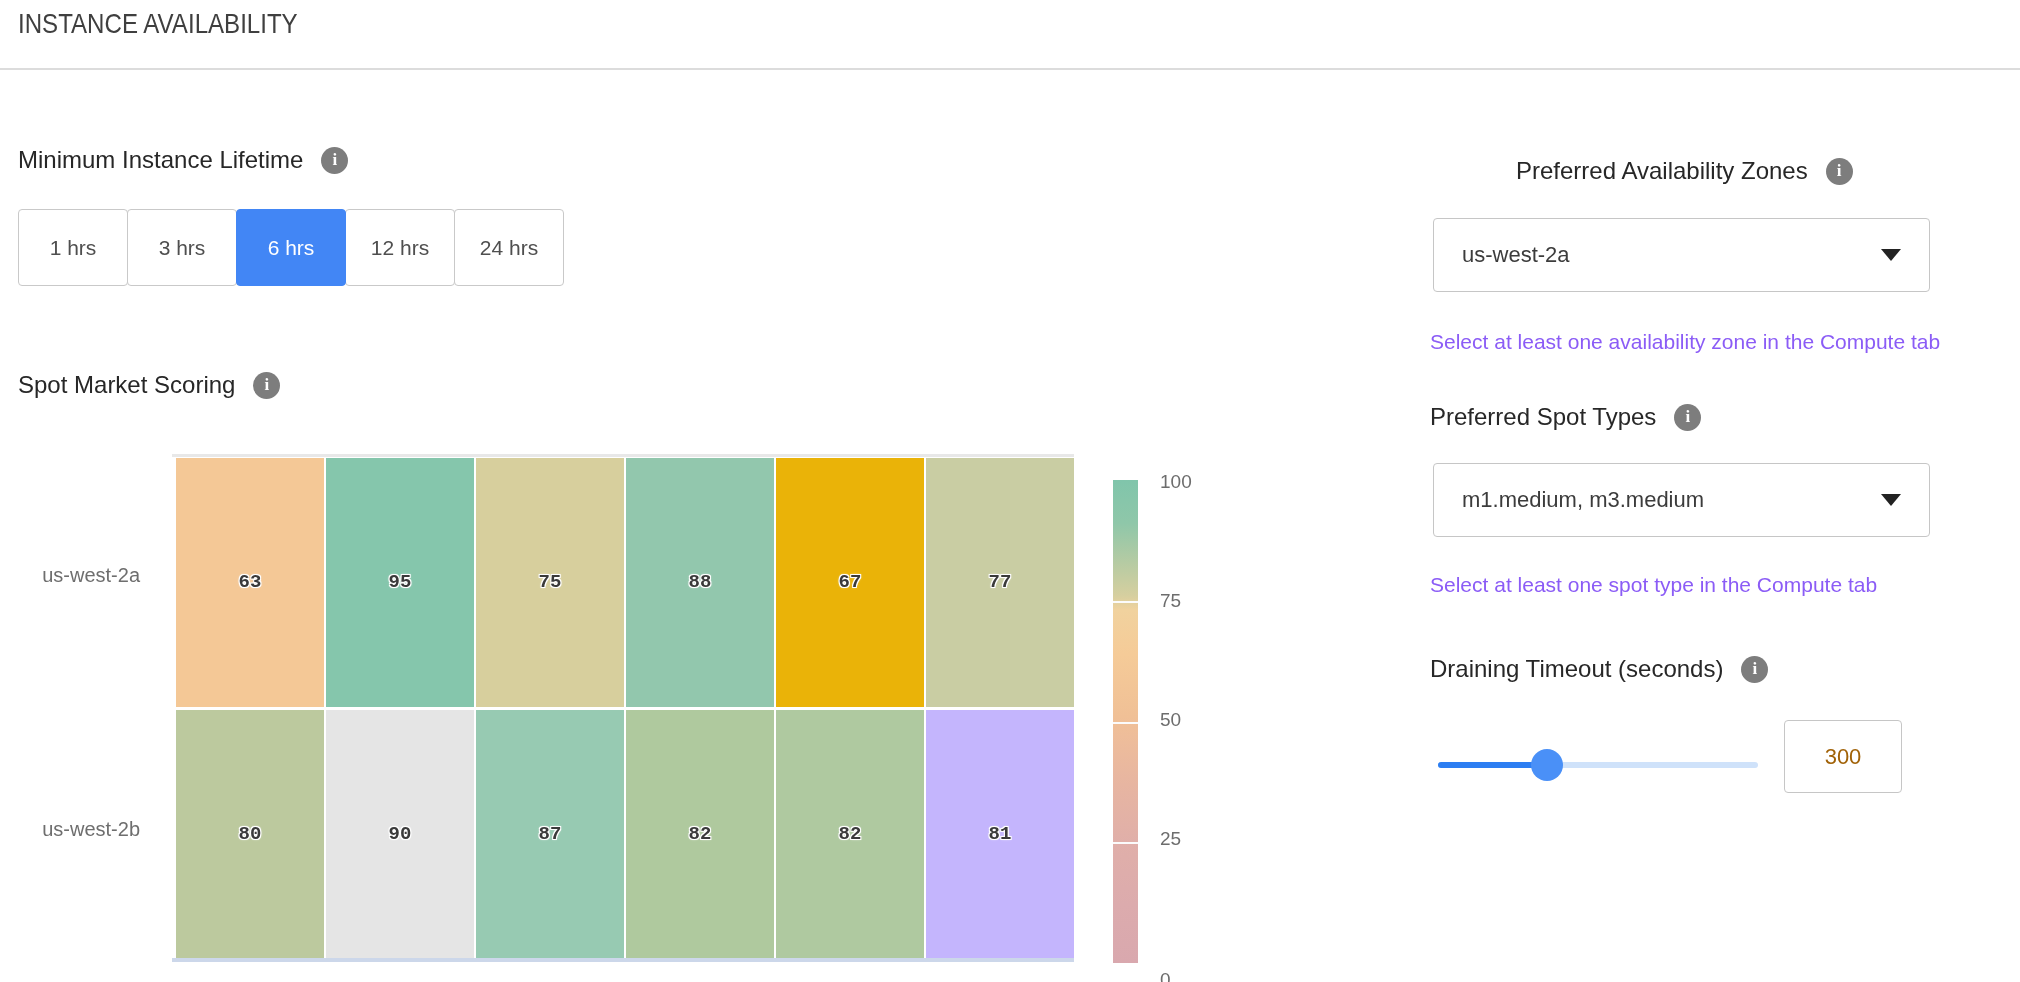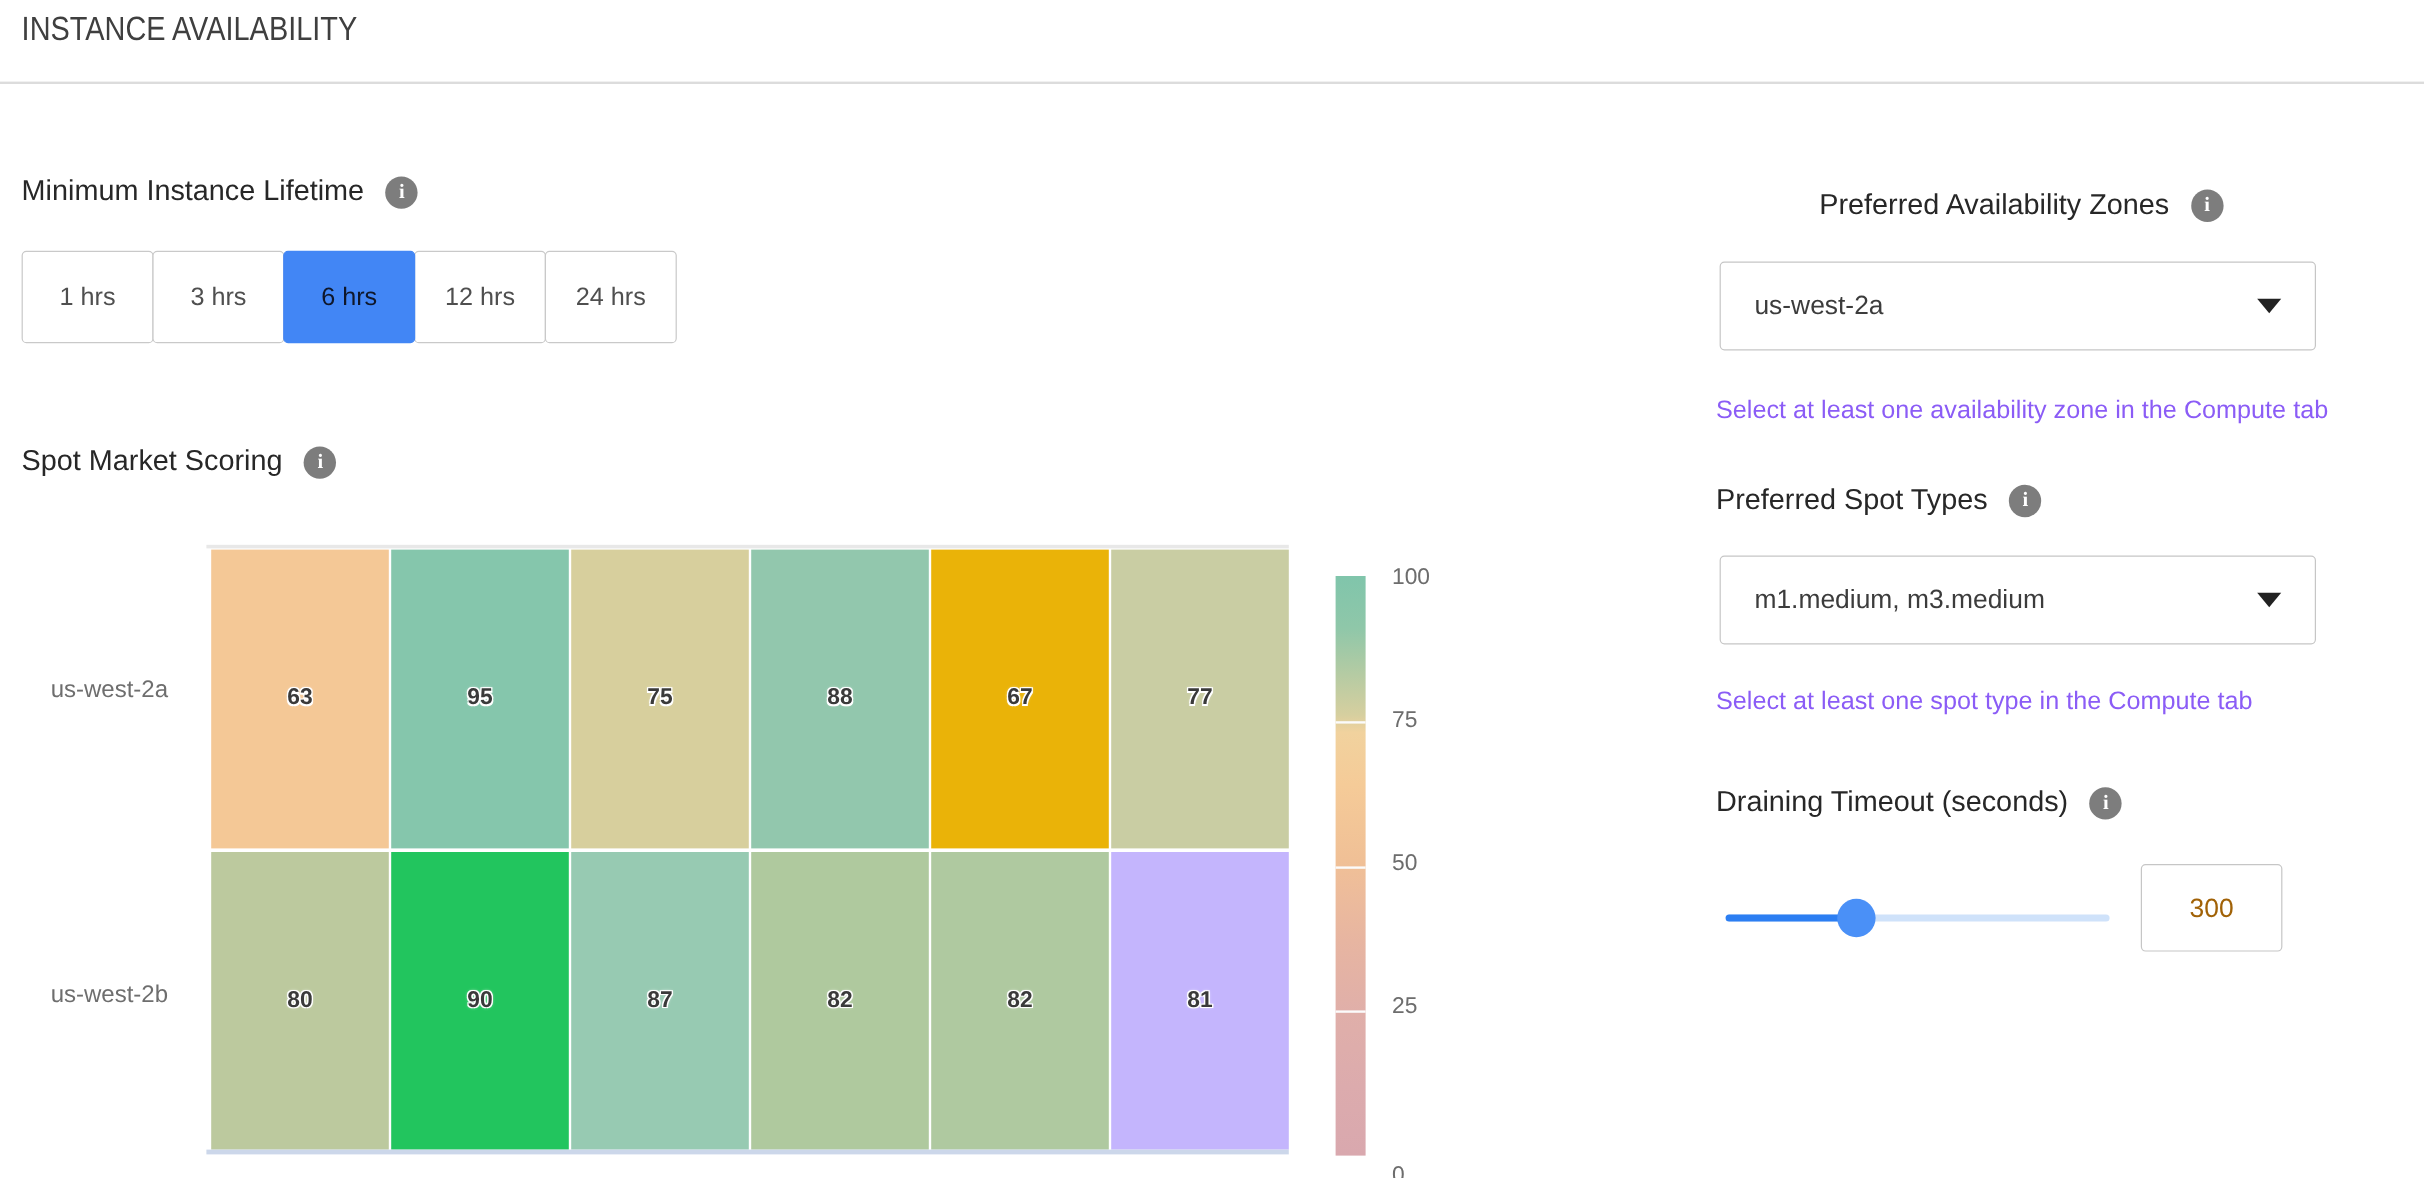--- a/index.html
+++ b/index.html
@@ -29,33 +29,33 @@
   }
   
   .btn-group { position:absolute; left:18px; top:209px; display:flex; }
   .btn-group button {
     width:110px; height:77px; background:#fff; border:1px solid #c9c9c9;
     font-family:"Liberation Sans", sans-serif; font-size:21px; color:#4f4f4f;
     border-radius:4px; margin-left:-1px; cursor:pointer;
   }
   .btn-group button:first-child { margin-left:0; }
   .btn-group button.selected {
-    background:#4286f5; border-color:#4286f5; color:#0f172a; position:relative; z-index:1;
+    background:#4286f5; border-color:#4286f5; color:#ffffff; position:relative; z-index:1;
   }
   
   .hm-top-strip { position:absolute; left:172px; top:454px; width:902px; height:3px; background:#e8e8e8; }
   .hm-row-label {
     position:absolute; left:0; width:140px; text-align:right;
     font-size:20px; color:#6e6e6e; white-space:nowrap;
   }
   #heatmap-grid {
     position:absolute; left:176px; top:458px; width:898px; height:500px;
     display:flex; flex-direction:column; gap:3px;
   }
-  .hm-row { flex:1; display:flex; gap:2px; }
+  .hm-row { flex:1; display:flex; gap:2px;font-family:Liberation Mono, monospace; }
   .hm-cell {
     flex:1; display:flex; align-items:center; justify-content:center;
     font-size:19px; font-weight:700; color:#3a3a3a;
     text-shadow:-1px -1px 0 #fff, 1px -1px 0 #fff, -1px 1px 0 #fff, 1px 1px 0 #fff, 0 0 3px #fff;
   }
   .hm-axis-line { position:absolute; left:172px; top:958px; width:902px; height:4px; background:#ccd7ea; }
   
   .colorbar {
     position:absolute; left:1113px; top:480px; width:25px; height:483px;
     background:linear-gradient(to bottom,
@@ -128,21 +128,21 @@
       <div class="hm-row">
         <div class="hm-cell" style="background: rgb(244, 200, 150);">63</div>
         <div class="hm-cell" style="background: rgb(133, 198, 172);">95</div>
         <div class="hm-cell" style="background: rgb(215, 207, 157);">75</div>
         <div class="hm-cell" style="background: rgb(146, 199, 173);">88</div>
         <div class="hm-cell" style="background: #eab308;">67</div>
         <div class="hm-cell" style="background: rgb(201, 205, 163);">77</div>
       </div>
       <div class="hm-row">
         <div class="hm-cell" style="background: rgb(188, 201, 158);">80</div>
-        <div class="hm-cell" style="background: #22c55e;">90</div>
+        <div class="hm-cell" style="background: #e5e5e5;">90</div>
         <div class="hm-cell" style="background: rgb(151, 202, 178);">87</div>
         <div class="hm-cell" style="background: rgb(175, 201, 158);">82</div>
         <div class="hm-cell" style="background: rgb(175, 201, 160);">82</div>
         <div class="hm-cell" style="background: #c4b5fd;">81</div>
       </div>
     </div>
   <div class="hm-axis-line"></div>
 
   <div class="colorbar">
     <div class="cb-sep" style="top:25%;"></div>

